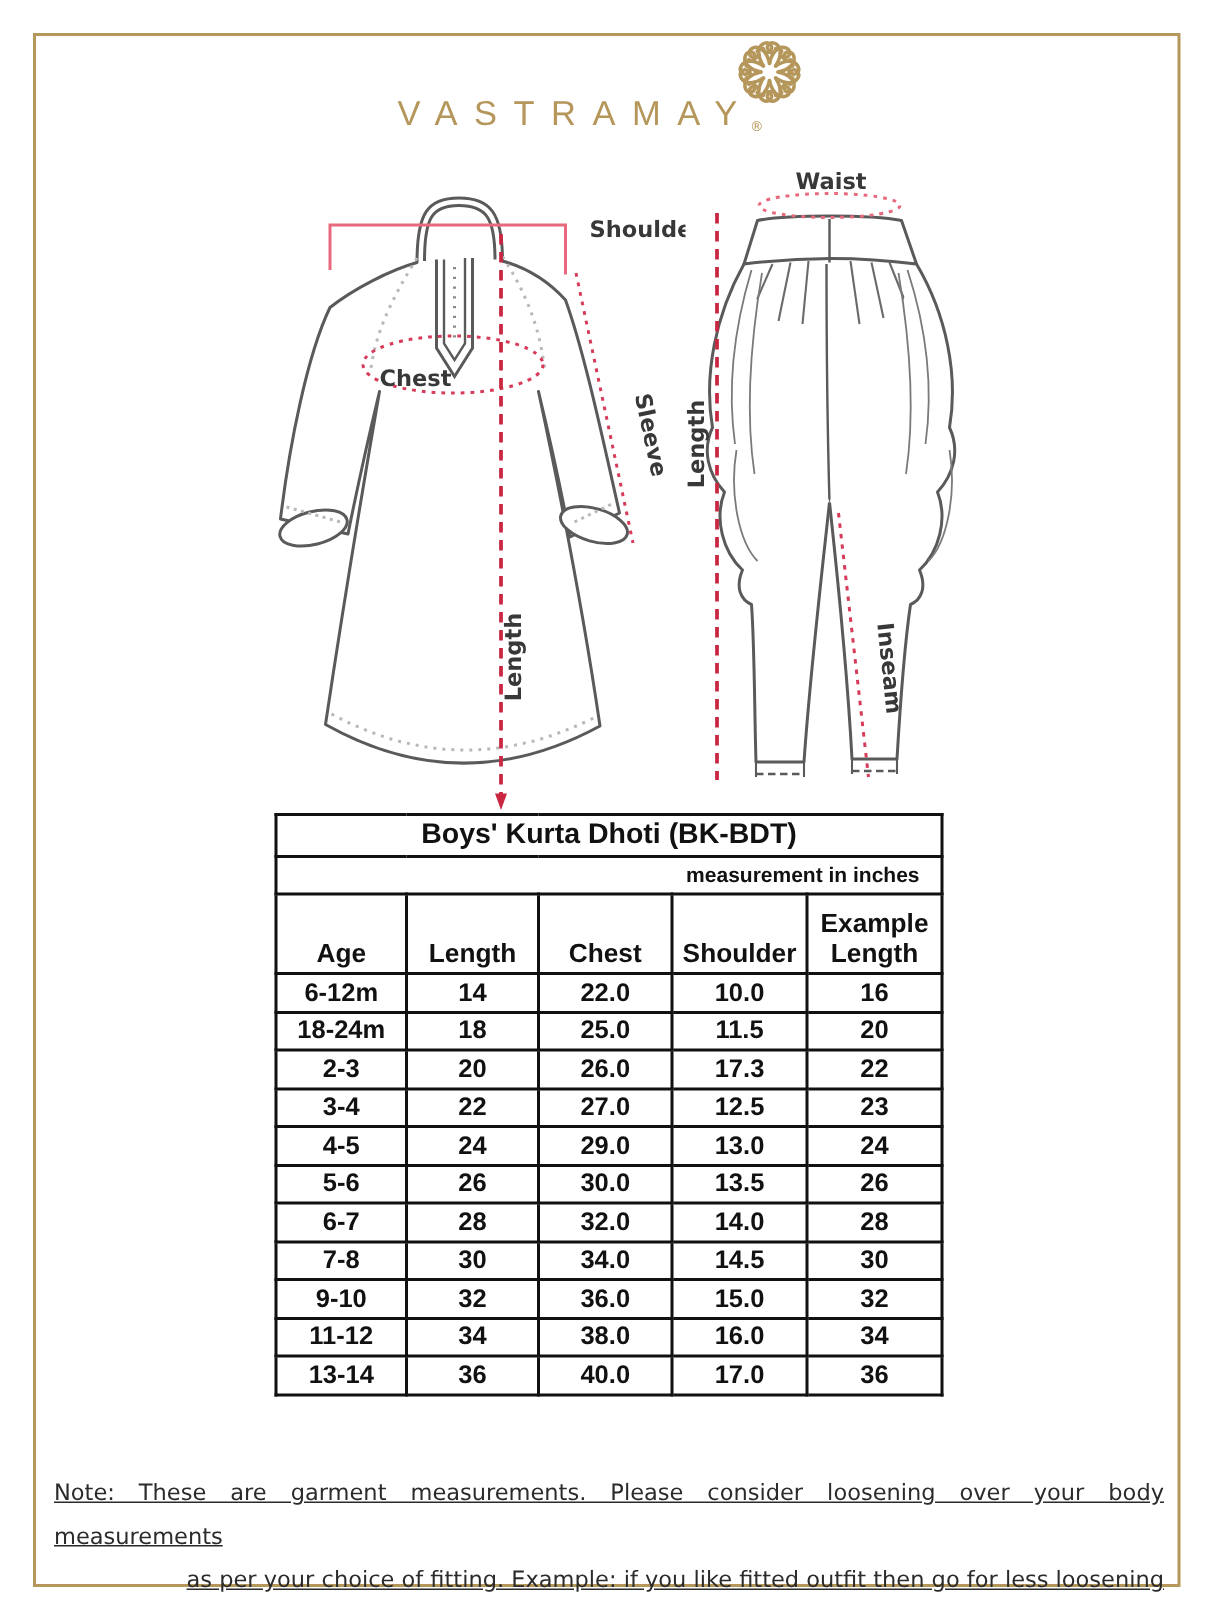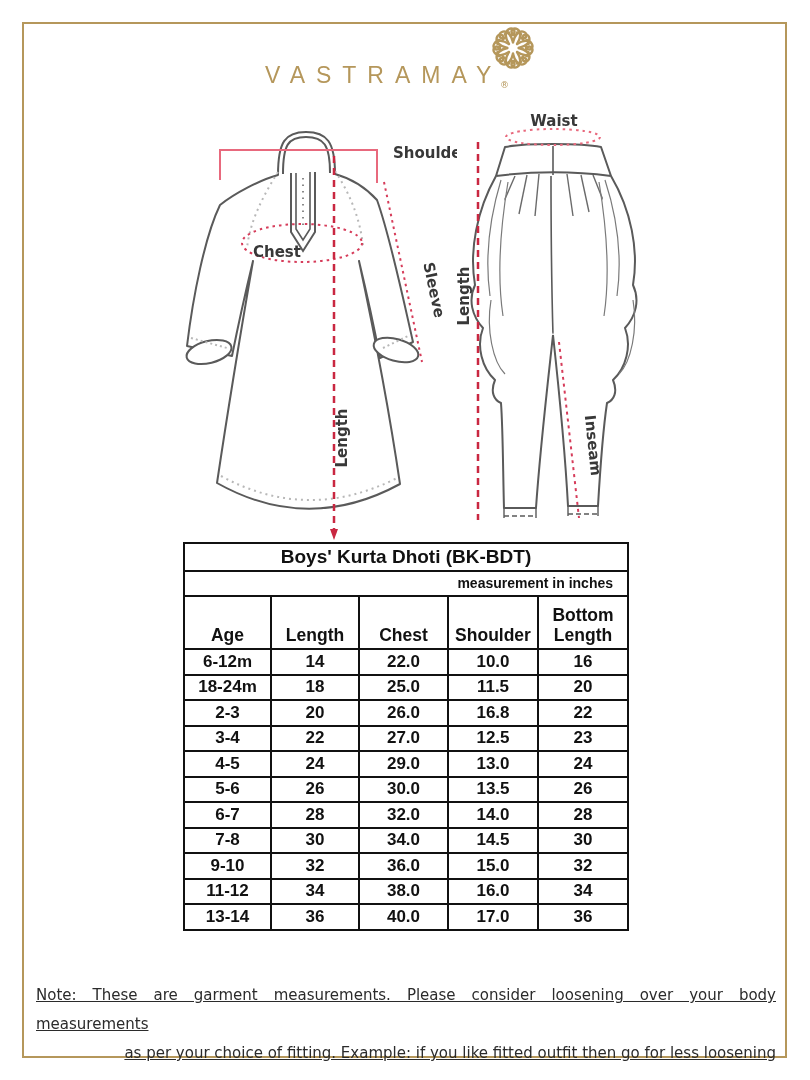--- a/index.html
+++ b/index.html
@@ -189,42 +189,42 @@
         <td class="title-cell" colspan="5">Boys' Kurta Dhoti (BK-BDT)</td>
       </tr>
       <tr>
         <td class="unit-cell" colspan="5">measurement in inches</td>
       </tr>
       <tr>
         <th>Age</th>
         <th>Length</th>
         <th>Chest</th>
         <th>Shoulder</th>
-        <th>Bottom
+        <th>Example
 Length</th>
       </tr>
       <tr>
         <td class="data-cell">6-12m</td>
         <td class="data-cell">14</td>
         <td class="data-cell">22.0</td>
         <td class="data-cell">10.0</td>
         <td class="data-cell">16</td>
       </tr>
       <tr>
         <td class="data-cell">18-24m</td>
         <td class="data-cell">18</td>
         <td class="data-cell">25.0</td>
         <td class="data-cell">11.5</td>
         <td class="data-cell">20</td>
       </tr>
       <tr>
         <td class="data-cell">2-3</td>
         <td class="data-cell">20</td>
         <td class="data-cell">26.0</td>
-        <td class="data-cell">16.8</td>
+        <td class="data-cell">17.3</td>
         <td class="data-cell">22</td>
       </tr>
       <tr>
         <td class="data-cell">3-4</td>
         <td class="data-cell">22</td>
         <td class="data-cell">27.0</td>
         <td class="data-cell">12.5</td>
         <td class="data-cell">23</td>
       </tr>
       <tr>

